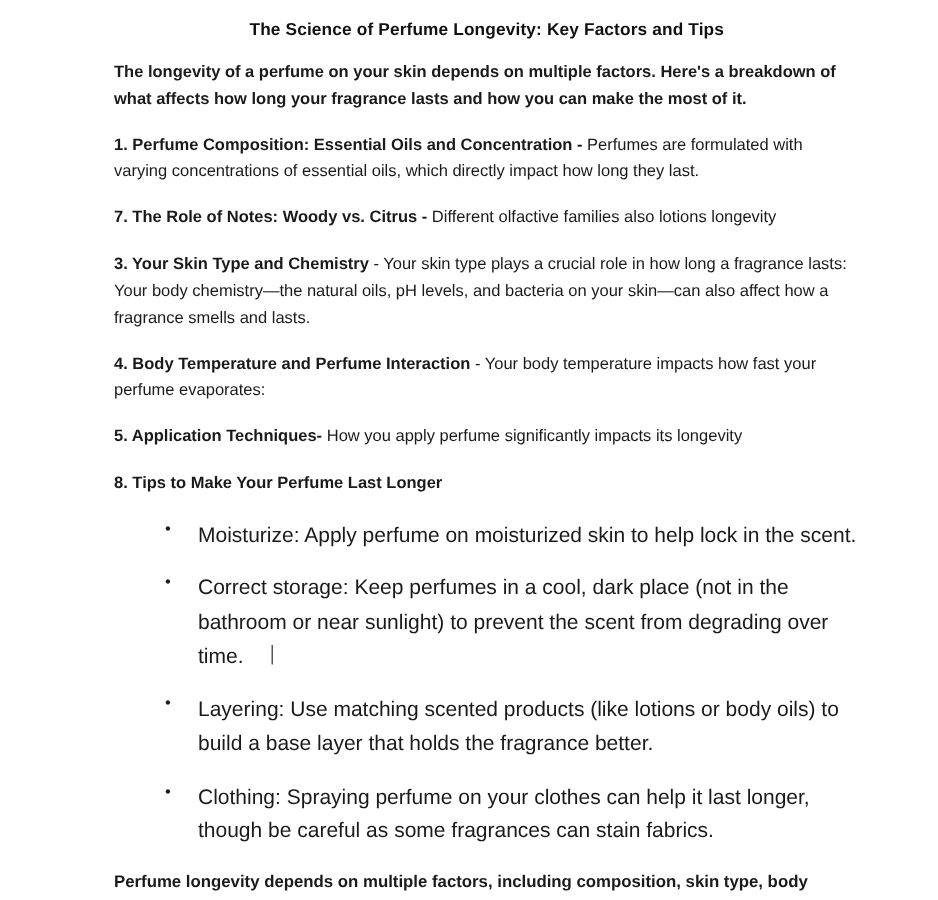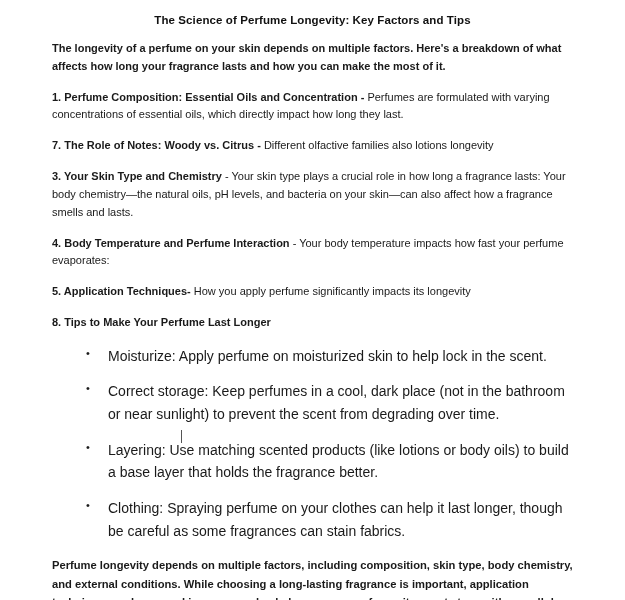--- a/index.html
+++ b/index.html
@@ -11,21 +11,21 @@
     height: 600px;
     background: #ffffff;
     font-family: "Liberation Sans", sans-serif;
     color: #1a1a1a;
     overflow: hidden;
   }
   .page {
     box-sizing: border-box;
     width: 625px;
     height: 600px;
-    padding: 10px 52px 0 52px;
+    padding: 10px 52px 0 76px;
     background: #ffffff;
   }
   .doc-title {
     font-size: 11.5px;
     font-weight: bold;
     text-align: center;
     letter-spacing: 0.1px;
     margin: 4px 0 14px 0;
     color: #111111;
   }

